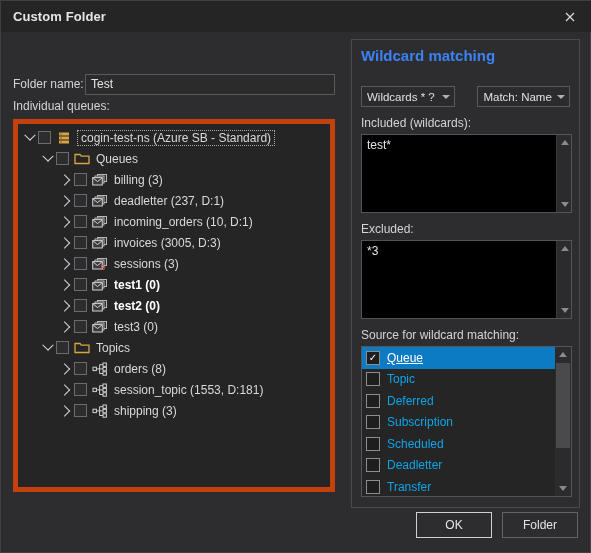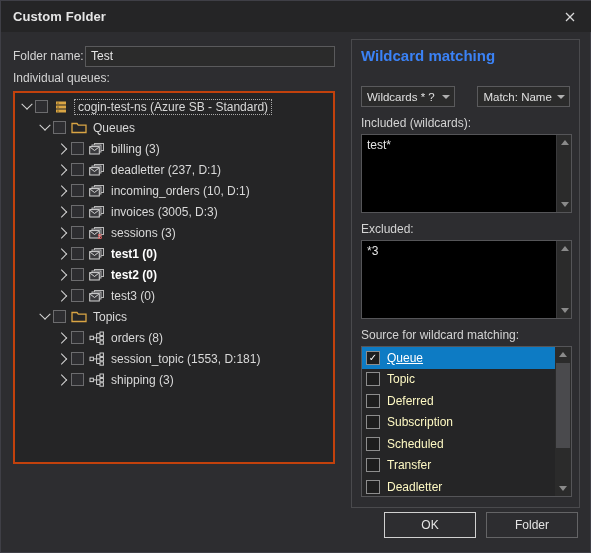--- a/index.html
+++ b/index.html
@@ -59,20 +59,21 @@
   .left-col {
     position: absolute;
     left: 12px;
     top: 44px;
     width: 322px;
   }
   .row-folder {
     display: flex;
     align-items: center;
     height: 22px;
+    margin-top: 28px;
   }
   .lbl {
     color: #d4d4d4;
     font-size: 12px;
     white-space: nowrap;
   }
   .folder-name-label { width: 72px; }
   .text-input {
     flex: 1;
     height: 21px;
@@ -91,21 +92,21 @@
     font-size: 12px;
     color: #d4d4d4;
   }
 
   
   .tree-panel {
     margin-top: 6px;
     width: 322px;
     height: 373px;
     background: #252526;
-    border: 2px solid #c2410c;
+    border: 5px solid #c2410c;
     box-sizing: border-box;
     overflow: hidden;
     padding-top: 3px;
   }
   .tree-row {
     display: flex;
     align-items: center;
     height: 21px;
     padding-left: 4px;
     white-space: nowrap;
@@ -290,21 +291,21 @@
     background: #1e1e1e;
     margin-right: 7px;
     box-sizing: border-box;
     display: flex;
     align-items: center;
     justify-content: center;
     font-size: 10px;
     color: #ffffff;
     line-height: 1;
   }
-  .src-label { font-size: 12px; color: #fef9c3; }
+  .src-label { font-size: 12px; color: #0ea5e9; }
   .src-row.sel .src-label { color: #ffffff; text-decoration: underline; }
   .src-scroll {
     position: absolute;
     right: 0; top: 0;
     width: 16px; height: 100%;
     background: #2b2b2b;
   }
   .src-thumb {
     position: absolute;
     left: 1px; right: 1px;
@@ -315,21 +316,21 @@
 
   
   .footer {
     position: absolute;
     right: 12px;
     bottom: 14px;
     display: flex;
     gap: 10px;
   }
   .btn {
-    width: 92px;
+    width: 76px;
     height: 26px;
     background: #2d2d30;
     border: 1px solid #646466;
     color: #e4e4e4;
     font-family: "Liberation Sans", sans-serif;
     font-size: 12px;
     cursor: pointer;
   }
   .btn.default { border-color: #d0d0d0; }
 
@@ -609,25 +610,25 @@
             <div class="src-row">
               <span class="src-cb"></span>
               <span class="src-label">Subscription</span>
             </div>
             <div class="src-row">
               <span class="src-cb"></span>
               <span class="src-label">Scheduled</span>
             </div>
             <div class="src-row">
               <span class="src-cb"></span>
-              <span class="src-label">Transfer</span>
+              <span class="src-label">Deadletter</span>
             </div>
             <div class="src-row">
               <span class="src-cb"></span>
-              <span class="src-label">Deadletter</span>
+              <span class="src-label">Transfer</span>
             </div>
           </div>
         <div class="src-scroll">
           <div class="sc-arrow up">
               <i></i>
             </div>
           <div class="src-thumb"></div>
           <div class="sc-arrow down">
               <i></i>
             </div>

